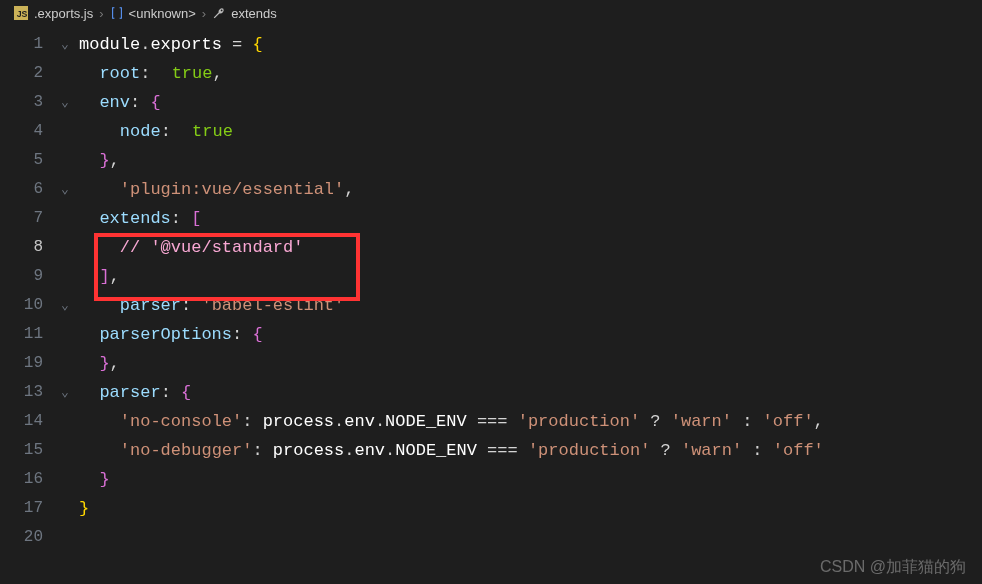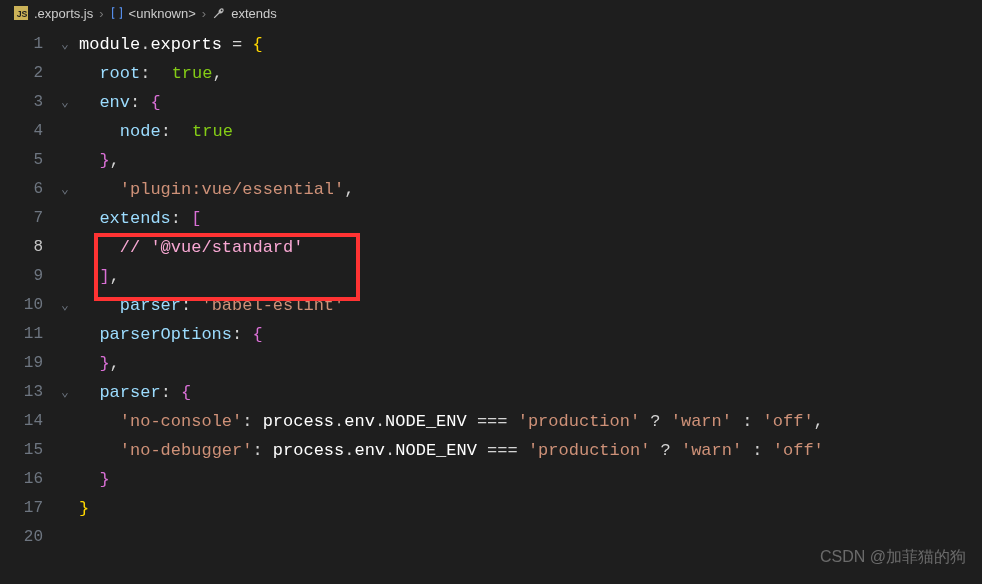--- a/index.html
+++ b/index.html
@@ -83,21 +83,21 @@
   border: 4px solid #ff3333;
   left: 17px;
   top: 207px;
   width: 266px;
   height: 68px;
   pointer-events: none;
 }
 .watermark {
   position: absolute;
   right: 16px;
-  bottom: 16px;
+  bottom: 6px;
   color: rgba(200,200,200,0.45);
   font-family: -apple-system, sans-serif;
   font-size: 16px;
   pointer-events: none;
 }
 </style>
 </head>
 <body>
 
 <div class="breadcrumb">

